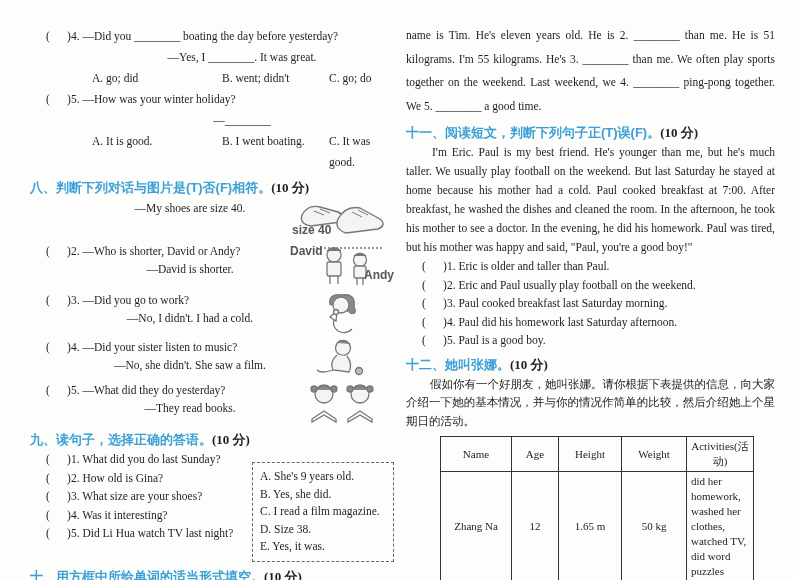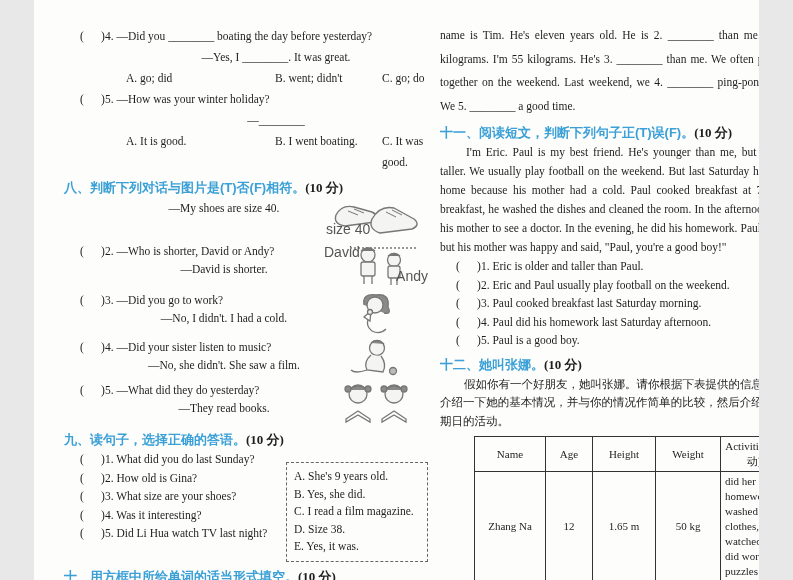--- a/index.html
+++ b/index.html
@@ -1,46 +1,46 @@
 <!DOCTYPE html>
 <html><head>
 <meta charset="utf-8">
 <style>
   html,body { margin:0; padding:0; background:#e8e8e8; }
   .page {
-    position:relative; width:719px; height:580px; margin:0 auto;
+    position:relative; width:793px; height:580px; margin:0 auto;
     background:#fdfdfc; overflow:hidden;
     font-family:"Liberation Serif", serif;
-    font-size:11.5px; color:#1e1e1e;padding-left:6px;
+    font-size:11.5px; color:#1e1e1e;
   }
   .col-left  { position:absolute; left:30px;  top:26px; width:364px; }
   .col-right { position:absolute; left:406px; top:24px; width:369px; }
 
   .ln { white-space:pre-wrap; line-height:21px; }
   .q-line  { padding-left:16px; }
   .a-line  { padding-left:60px;text-align:center; }
   .opts { display:flex; padding-left:62px; line-height:21px; }
   .opts .o1 { width:130px; }
-  .opts .o2 { width:107px;margin-left:19px; }
+  .opts .o2 { width:107px; }
   .opts .o3 { flex:1; }
 
   .sec-header {
     font-family:"Liberation Sans", sans-serif;
     font-weight:bold; font-size:13px; line-height:17px;
     color:#3aa0d6; margin-top:6px; white-space:pre-wrap;
   }
   .sec-header .score { color:#1e1e1e; font-family:"Liberation Serif", serif; }
 
   
   .s8item { display:flex; align-items:flex-start; margin-top:3px; }
   .s8text { flex:1; }
   .s8text .ln { line-height:18px; }
   .s8img  { width:104px; position:relative; text-align:center; }
-  .imglabel { position:absolute; font-size:14px; color:#555;
-              font-family:"Liberation Sans", sans-serif; }
+  .imglabel { position:absolute; font-size:12px; color:#555;
+              font-family:"Liberation Sans", sans-serif;font-weight:bold; }
   svg { display:block; margin:0 auto; }
 
   
   .s9wrap { display:flex; margin-top:2px;justify-content:flex-end; }
   .s9q { flex:1; }
   .s9q .ln { line-height:18.5px; }
   .ansbox {
     width:126px; border:1.5px dashed #666; padding:5px 7px;
     margin-top:12px; align-self:flex-start;
   }

